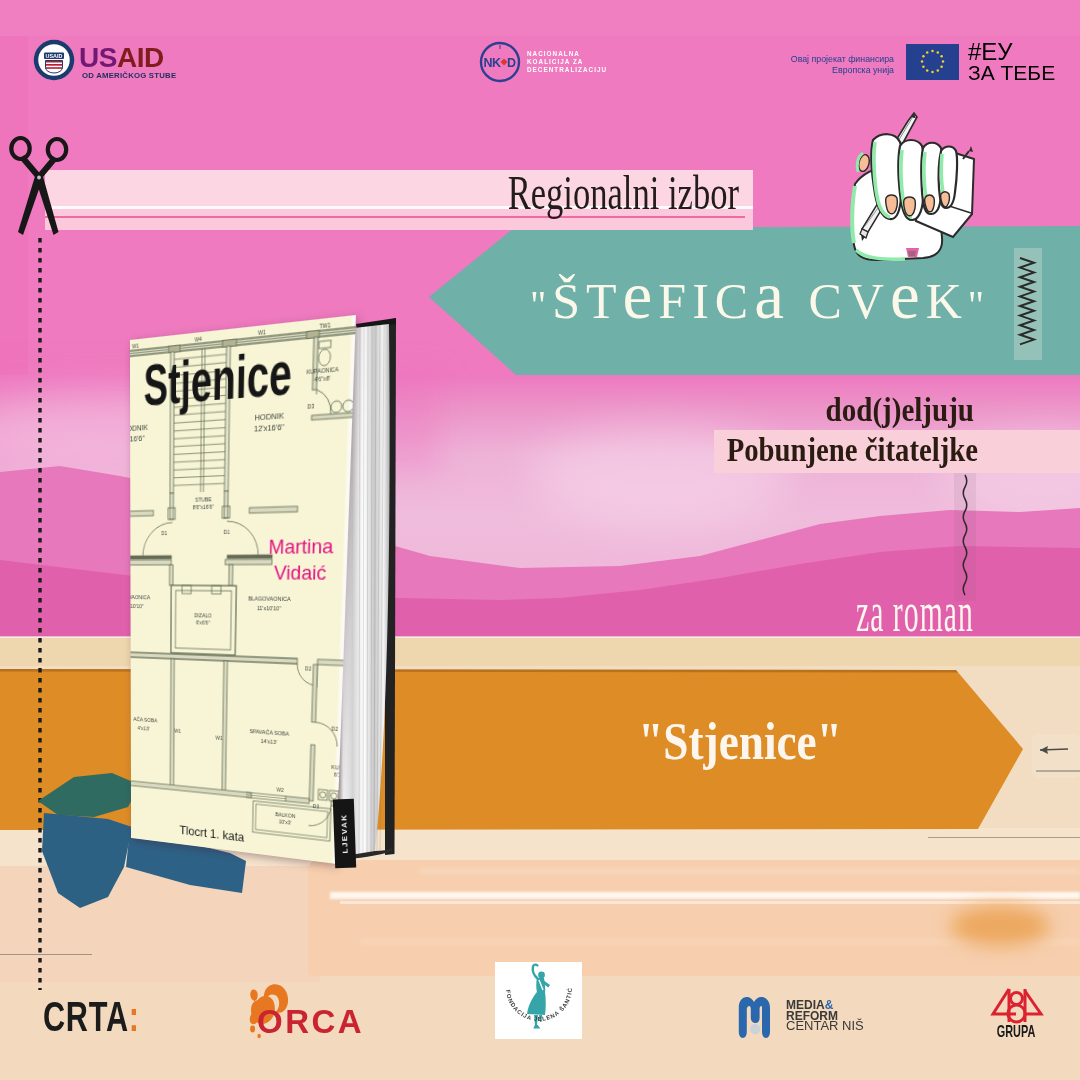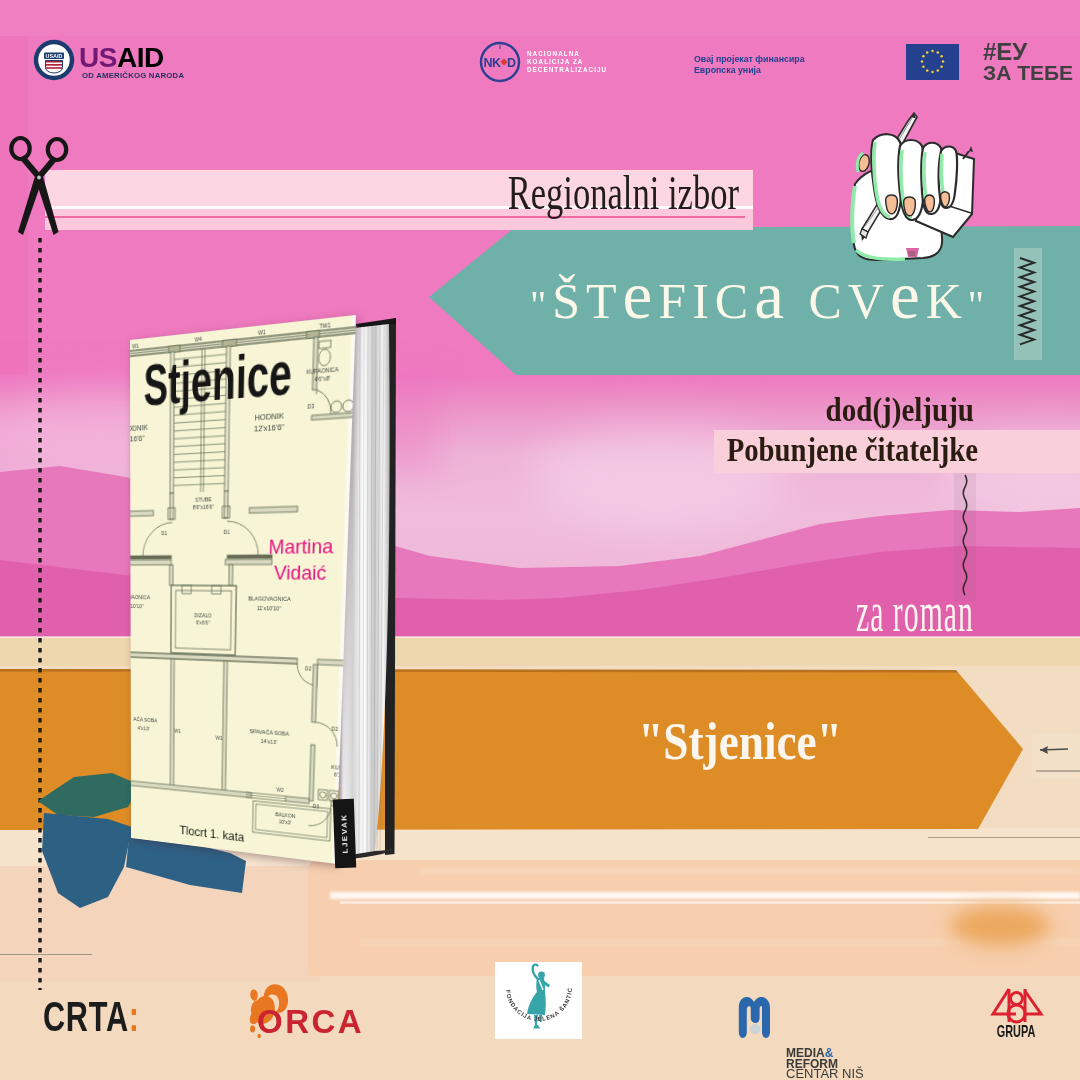--- a/index.html
+++ b/index.html
@@ -394,55 +394,55 @@
     <rect x="11" y="13.5" width="20" height="6.5" rx="1" fill="#1c3a6e"></rect>
     <text x="21" y="18.8" font-size="5.4" fill="#fff" text-anchor="middle" font-weight="bold">USAID</text>
   </g>
   <g>
     <rect x="12.5" y="21.5" width="17" height="2" fill="#b52033"></rect>
     <rect x="12.5" y="25" width="17" height="1.7" fill="#b52033"></rect>
     <rect x="12.5" y="28.2" width="17" height="1.6" fill="#b52033"></rect>
     <path d="M12.5,21.5 h17 v7 a8.5,5.5 0 0 1 -17,0 Z" fill="none" stroke="#1c3a6e" stroke-width="1"></path>
   </g>
 </svg>
-<div class="abs" style="left:79px;top:42px;font-weight:bold;font-size:28px;letter-spacing:-0.5px;"><span style="color:#701a75">US</span><span style="color:#000000">AID</span></div>
-<div class="abs" style="left:82px;top:71px;font-size:7.8px;font-weight:bold;color:#1e2f5e;letter-spacing:0.2px;">OD AMERIČKOG NARODA</div>
+<div class="abs" style="left:79px;top:42px;font-weight:bold;font-size:28px;letter-spacing:-0.5px;"><span style="color:#701a75">US</span><span style="color:#7f1d1d">AID</span></div>
+<div class="abs" style="left:82px;top:71px;font-size:7.8px;font-weight:bold;color:#1e2f5e;letter-spacing:0.2px;">OD AMERIČKOG STUBE</div>
 
 <svg class="abs" style="left:479px;top:41px;" width="42" height="42" viewBox="0 0 42 42">
   <circle cx="21" cy="21" r="19" fill="none" stroke="#2c3f90" stroke-width="2.4"></circle>
   <g font-family="Liberation Sans,sans-serif" font-weight="bold" fill="#2c3f90">
     <text x="4.5" y="26" font-size="12.5" letter-spacing="-0.5">NK</text>
     <text x="28" y="26" font-size="12.5">D</text>
   </g>
   <rect x="22.5" y="18.5" width="5" height="5" fill="#d93a30" transform="rotate(45 25 21)"></rect>
   <line x1="21" y1="4" x2="21" y2="8" stroke="#2c3f90" stroke-width="1"></line>
 </svg>
 <div class="abs" style="left:527px;top:50px;font-size:6.3px;font-weight:bold;color:#fff;letter-spacing:1.05px;line-height:8px;">NACIONALNA<br>KOALICIJA ZA<br>DECENTRALIZACIJU</div>
 
-<div class="abs" style="left:694px;top:54px;width:200px;text-align:left;font-size:8.8px;font-weight:bold;color:#23418f;line-height:11px;">Овај пројекат финансира<br>Европска унија</div>
+<div class="abs" style="left:694px;top:54px;width:200px;text-align:right;font-size:8.8px;font-weight:normal;color:#23418f;line-height:11px;">Овај пројекат финансира<br>Европска унија</div>
 
 <svg class="abs" style="left:906px;top:44px;" width="53" height="36" viewBox="0 0 53 36">
   <rect width="53" height="36" fill="#24408e"></rect>
   <g fill="#f8d12e">
     <circle cx="26.5" cy="7" r="1.25"></circle>
         <circle cx="31.8" cy="8.4" r="1.25"></circle>
         <circle cx="35.6" cy="12.2" r="1.25"></circle>
     <circle cx="37" cy="17.5" r="1.25"></circle>
         <circle cx="35.6" cy="22.8" r="1.25"></circle>
         <circle cx="31.8" cy="26.6" r="1.25"></circle>
     <circle cx="26.5" cy="28" r="1.25"></circle>
         <circle cx="21.2" cy="26.6" r="1.25"></circle>
         <circle cx="17.4" cy="22.8" r="1.25"></circle>
     <circle cx="16" cy="17.5" r="1.25"></circle>
         <circle cx="17.4" cy="12.2" r="1.25"></circle>
         <circle cx="21.2" cy="8.4" r="1.25"></circle>
   </g>
 </svg>
 
-<div class="abs" style="left:968px;top:42px;font-weight:bold;color:#404040;font-size:24px;line-height:20px;margin-left:15px;">#ЕУ<br><span style="font-size:21px;">ЗА ТЕБЕ</span></div>
+<div class="abs" style="left:968px;top:42px;font-weight:normal;color:#000000;font-size:24px;line-height:20px;">#ЕУ<br><span style="font-size:21px;">ЗА ТЕБЕ</span></div>
 
 <div class="abs" style="left:43px;top:993px;font-size:42px;font-weight:bold;color:#1c1c1c;letter-spacing:1px;transform:scaleX(0.73);transform-origin:0 0;">CRTA<span style="color:#e87722;">:</span></div>
 
 <svg class="abs" style="left:243px;top:978px;" width="135" height="62" viewBox="0 0 135 62">
   <g fill="#e87722" transform="translate(3,2) scale(0.73,1)">
     <path d="M34,28 C26,26 22,18 26,11 C30,4 42,2 50,7 C58,12 60,22 55,28 C52,32 46,34 41,32 C46,28 47,21 43,17 C38,13 30,14 28,20 C27,24 30,27 34,28 Z"></path>
     <path d="M16,20 C22,14 34,15 38,22 C42,30 38,40 28,43 C18,46 8,41 7,32 C6,25 10,21 16,20 Z"></path>
     <path d="M12,21 C7,20 4,15 7,11 C10,8 15,10 16,14 C16,18 15,20 12,21 Z"></path>
     <path d="M8,34 C4,37 4,43 9,44 C14,45 17,41 15,37 Z"></path>
     <circle cx="9" cy="49" r="3.4"></circle>
@@ -473,21 +473,21 @@
     <textPath href="#circ" startOffset="2">FONDACIJA JELENA ŠANTIĆ</textPath>
   </text>
 </svg>
 
 <svg class="abs" style="left:738px;top:996px;" width="42" height="42" viewBox="0 0 42 42">
   <g transform="scale(0.8,1)" fill="#2b67ad">
     <path d="M6,42 C3,42 1,39 1,36 L1,12 C1,5 5,1 11,1 C15,1 18,3 20,6 C22,3 25,1 29,1 C35,1 40,5 40,12 L40,36 C40,39 38,42 35,42 C32,42 30,39 30,36 L30,13 C30,11 30,10 29,10 C28,10 27,11 27,13 L27,22 C27,25 25,27 22,27 C19,27 16,25 16,22 L16,13 C16,11 15,10 14,10 C13,10 11,11 11,13 L11,36 C11,39 9,42 6,42 Z"></path>
   </g>
   <circle cx="17.2" cy="33" r="5.2" fill="#ccd3d8"></circle>
 </svg>
-<div class="abs" style="left:786px;top:1000px;font-size:12px;font-weight:bold;color:#3a3a39;line-height:10.5px;margin-top:48px;">MEDIA<span style="color:#2b67ad">&amp;</span><br>REFORM<br><span style="font-weight:normal;font-size:13px;">CENTAR NIŠ</span></div>
+<div class="abs" style="left:786px;top:1000px;font-size:12px;font-weight:bold;color:#3a3a39;line-height:10.5px;">MEDIA<span style="color:#2b67ad">&amp;</span><br>REFORM<br><span style="font-weight:normal;font-size:13px;">CENTAR NIŠ</span></div>
 
 <svg class="abs" style="left:988px;top:984px;" width="58" height="56" viewBox="0 0 58 56">
   <g stroke="#dc2230" stroke-width="3" fill="none">
     <path d="M21,5 L5,30 L28,30"></path>
     <path d="M21,5 L21,38"></path>
     <circle cx="28.5" cy="14.5" r="6"></circle>
     <circle cx="28.5" cy="29.5" r="8.5"></circle>
     <path d="M37,5 L37,38"></path>
     <path d="M37,7 L53,30 L37,30"></path>
   </g>

